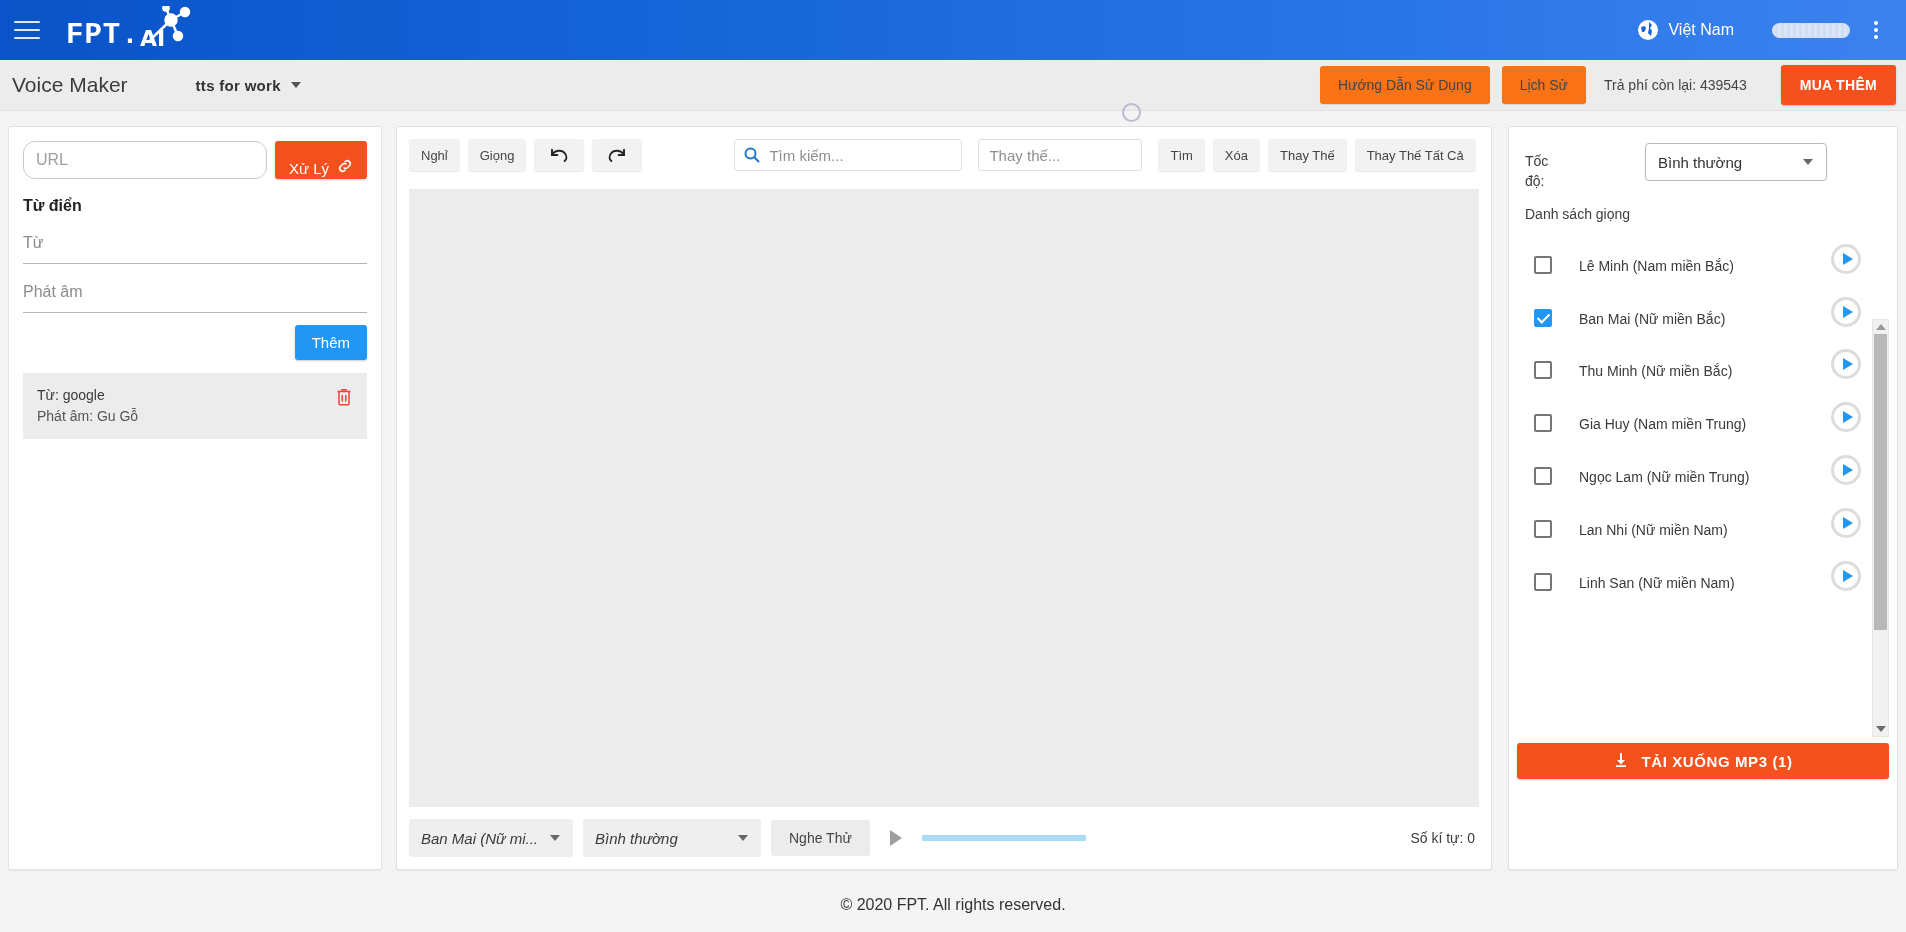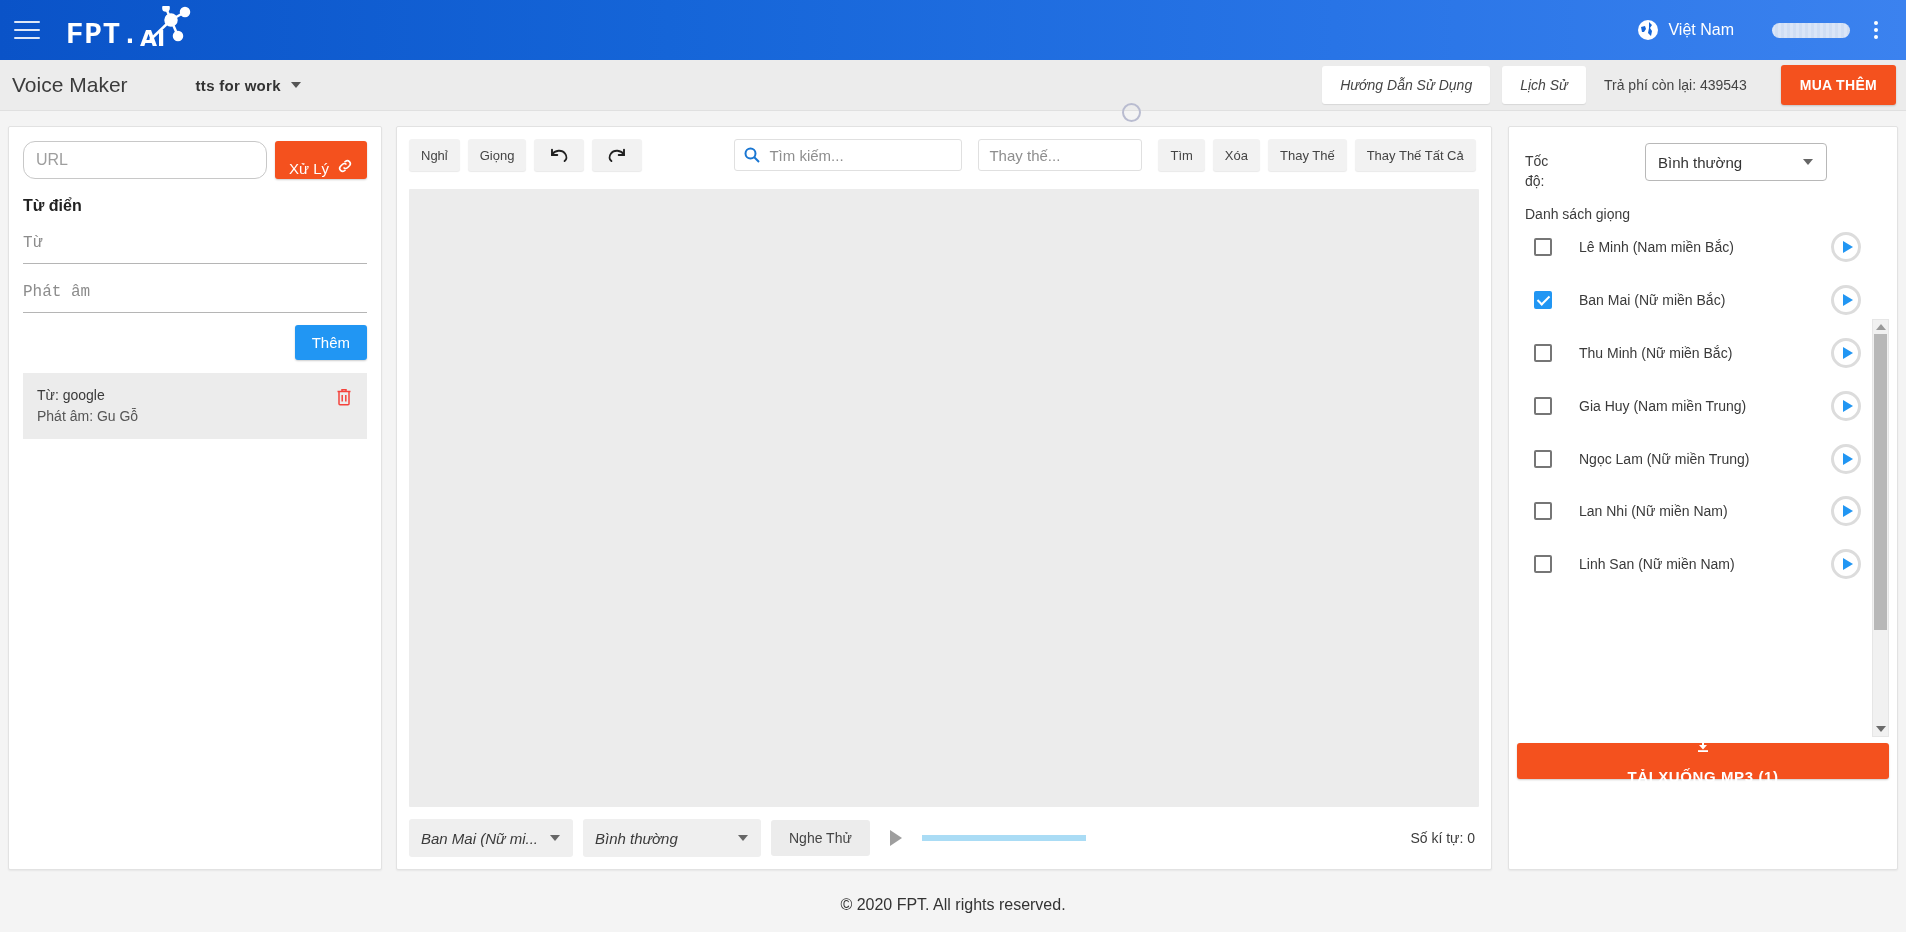--- a/index.html
+++ b/index.html
@@ -50,25 +50,24 @@
     margin-left: 68px; font-size: 15px; font-weight: bold; color: #333;
     display: flex; align-items: center; cursor: pointer; letter-spacing: .3px;
   }
   .caret-sm {
     width: 0; height: 0; margin-left: 10px;
     border-left: 5px solid transparent; border-right: 5px solid transparent;
     border-top: 6px solid #555;
   }
   .subheader-right { margin-left: auto; display: flex; align-items: center; padding-right: 10px; }
   .gbtn {
-    background: #ffffff; border: none; border-radius: 3px;
+    background: #f97316; border: none; border-radius: 3px;
     padding: 11px 18px; font-size: 14px; color: #444; cursor: pointer;
     font-family: "Liberation Sans", sans-serif; margin-left: 12px;
     box-shadow: 0 1px 1px rgba(0,0,0,.09);
-    font-style: italic;
   }
   .credit { font-size: 14px; color: #444; margin-left: 18px; margin-right: 34px; }
   .btn-orange {
     background: #f4511e; color: #fff; border: none; border-radius: 3px;
     padding: 12px 19px; font-size: 14px; font-weight: bold; cursor: pointer;
     font-family: "Liberation Sans", sans-serif; letter-spacing: .3px;
     box-shadow: 0 1px 2px rgba(0,0,0,.18);
   }
 
   .spinner-dot {
@@ -96,21 +95,21 @@
     font-family: "Liberation Sans", sans-serif;
     box-shadow: 0 1px 2px rgba(0,0,0,.2);
   }
   .dict-title { font-size: 16px; font-weight: bold; color: #222; padding: 18px 14px 0 14px; }
   .line-field {
     margin: 12px 14px 0 14px; border-bottom: 1px solid #b5b5b5; padding-bottom: 7px;
   }
   .line-field input {
     width: 100%; border: none; outline: none; font-size: 16px; color: #333;
     padding: 7px 0 4px 0; background: transparent;
-    font-family: Liberation Mono, monospace;
+    font-family: Liberation Sans, sans-serif;
   }
   .line-field input::placeholder { color: #8c8c8c; }
   .add-row { display: flex; justify-content: flex-end; padding: 12px 14px 0 14px; }
   .btn-them {
     background: #2196f3; color: #fff; border: none; border-radius: 3px;
     padding: 9px 17px; font-size: 15px; cursor: pointer;
     font-family: "Liberation Sans", sans-serif;
     box-shadow: 0 1px 2px rgba(0,0,0,.2);
   }
   .dict-item {
@@ -194,21 +193,21 @@
   .speed-select {
     margin-left: 86px; width: 182px; height: 38px; border: 1px solid #b8b8b8;
     border-radius: 4px; background: #fff; display: flex; align-items: center;
     padding: 0 12px; font-size: 15px; color: #333; cursor: pointer; position: relative;
   }
   .voices-label { font-size: 14px; color: #3c3c3c; padding: 14px 16px 0 16px; }
   .voice-list {
     position: absolute; left: 16px; top: 94px; right: 16px; height: 420px;
     overflow: hidden;
   }
-  .voice-row { display: flex; align-items: center; height: 52.8px; }
+  .voice-row { display: flex; align-items: flex-end; height: 52.8px; }
   .checkbox {
     width: 18px; height: 18px; border: 2px solid #767676; border-radius: 2px;
     margin-left: 9px; background: #fff; cursor: pointer; flex: none;
   }
   .checkbox.checked { background: #2196f3; border-color: #2196f3; position: relative; }
   .checkbox.checked::after {
     content: ""; position: absolute; left: 4px; top: 0px; width: 5px; height: 10px;
     border: solid #fff; border-width: 0 2px 2px 0; transform: rotate(45deg);
   }
   .voice-name { margin-left: 27px; font-size: 14px; color: #3a3a3a; flex: 1; }
@@ -235,21 +234,20 @@
   .vscroll .thumb {
     position: absolute; left: 1px; top: 14px; width: 13px; height: 296px; background: #b8b8b8;
   }
   .btn-download {
     position: absolute; left: 8px; right: 8px; top: 616px; height: 36px;
     background: #f4511e; color: #fff; border: none; border-radius: 3px;
     font-size: 15px; font-weight: bold; letter-spacing: .6px; cursor: pointer;
     display: flex; align-items: center; justify-content: center; gap: 12px;
     font-family: "Liberation Sans", sans-serif;
     box-shadow: 0 1px 2px rgba(0,0,0,.2);
-    flex-direction: column;
   }
 
   .footer {
     position: absolute; left: 0; top: 878px; width: 1906px; height: 54px;
     display: flex; align-items: center; justify-content: center;
     font-size: 16px; color: #333; background: #f4f4f4;
   }
 </style>
 </head>
 <body>

